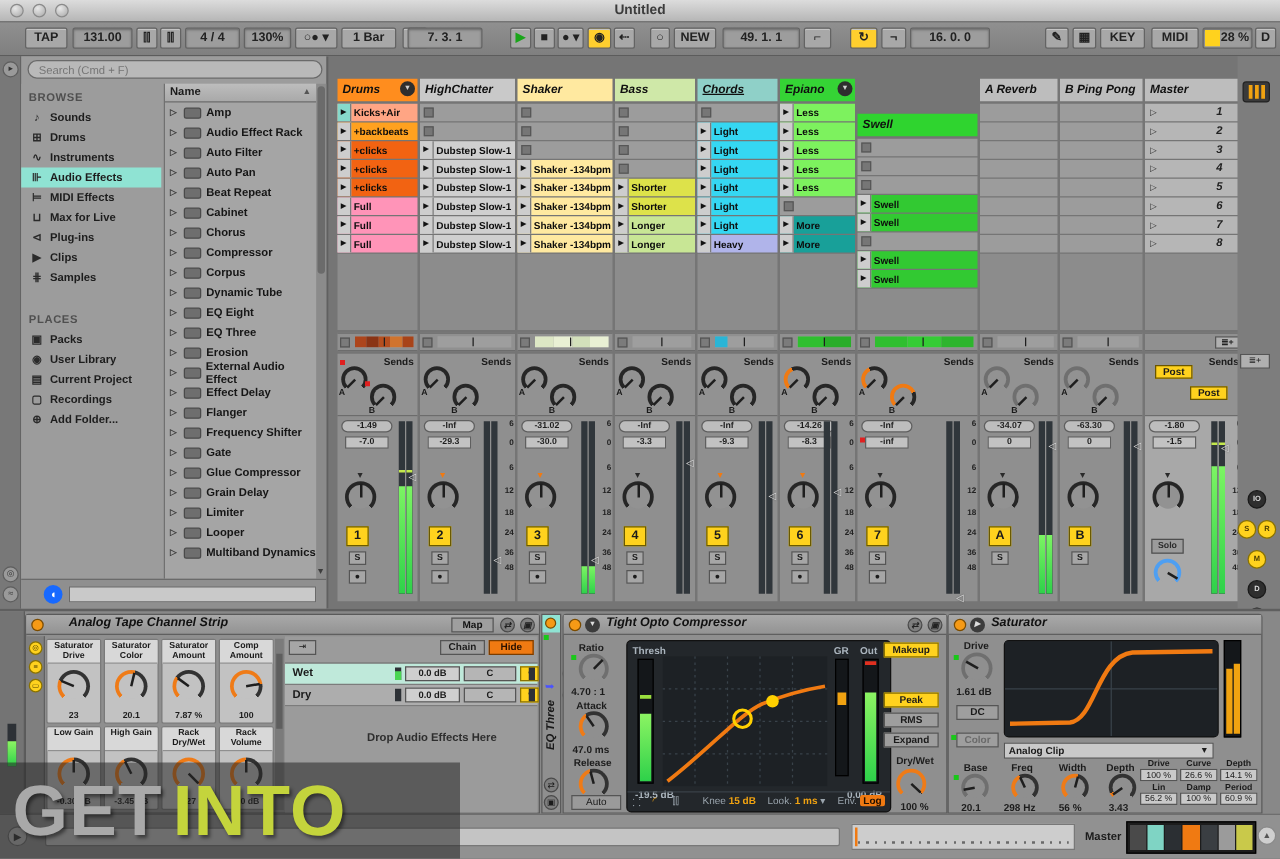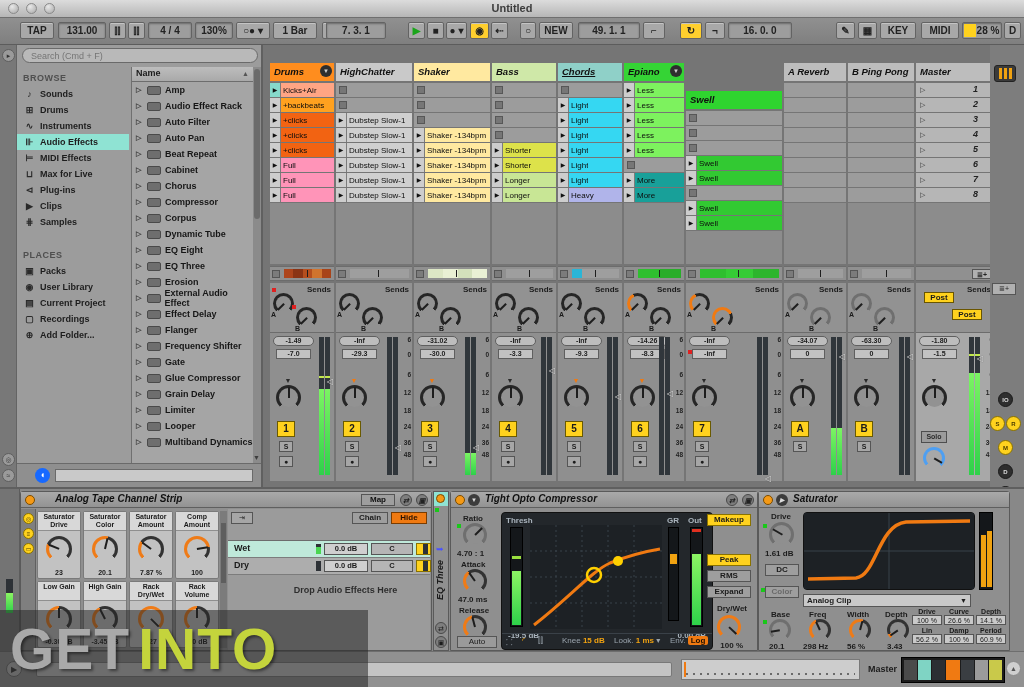--- a/index.html
+++ b/index.html
@@ -39,21 +39,21 @@
   #prevfield{position:absolute;left:38px;top:5px;right:8px;height:13px;background:#c9c9c9;border:1px solid #6a6a6a;}
   
   #session{position:absolute;left:263px;top:45px;width:761px;height:442px;background:#757575;}
   #cols{position:absolute;left:7px;top:18px;display:flex;gap:2px;height:418px;}
   .col{display:flex;flex-direction:column;}
   .t-hdr{height:18px;font-size:9.5px;font-weight:bold;font-style:italic;padding:3px 3px 0 4px;color:#101010;position:relative;margin-bottom:2px;}
   .t-hdr .fold{position:absolute;right:2px;top:2px;width:12px;height:12px;border-radius:50%;background:#2e2e2e;color:#cfcfcf;font-size:6px;text-align:center;line-height:12px;}
   .slot{height:14px;margin-bottom:1px;position:relative;background:#9c9c9c;}
   .slot.clip{display:flex;align-items:center;}
   .slot.clip .launch{width:11px;height:100%;background:#cdcdcd;border-right:1px solid #7c7c7c;font-size:6px;color:#111;text-align:center;line-height:14px;flex:none;}
-  .slot.clip .cl{font-size:8px;font-weight:normal;white-space:nowrap;overflow:hidden;padding-left:2px;color:#0d0d0d;}
+  .slot.clip .cl{font-size:8px;font-weight:bold;white-space:nowrap;overflow:hidden;padding-left:2px;color:#0d0d0d;}
   .slot.stop .sq{position:absolute;left:3px;top:3px;width:8px;height:8px;background:#767676;border:1px solid #575757;}
   .slot.scene{background:#b6b6b6;}
   .slot.scene .sp{position:absolute;left:4px;top:3px;font-size:7px;color:#2c2c2c;}
   .slot.scene .sn{position:absolute;right:16px;top:1px;font-size:9px;font-style:italic;font-weight:bold;color:#222;}
   .t-fill{flex:1;background:#8c8c8c;margin-bottom:2px;}
   .t-status{height:15px;background:#909090;position:relative;margin-bottom:2px;border-top:1px solid #6c6c6c;border-bottom:1px solid #6c6c6c;}
   .t-status .sq{position:absolute;left:2px;top:3px;width:8px;height:8px;background:#7b7b7b;border:1px solid #555;}
   .t-status .strip{position:absolute;left:14px;right:3px;top:2px;bottom:2px;background:#9e9e9e;display:flex;overflow:hidden;}
   .t-status .strip i{flex:1;}
   .t-status .mark{position:absolute;top:1px;bottom:1px;left:48%;width:1px;background:#1e1e1e;}
@@ -115,21 +115,21 @@
   .yico{position:absolute;left:2px;width:11px;height:11px;border-radius:50%;background:#ffd21e;border:1px solid #8a7200;font-size:6px;text-align:center;line-height:10px;color:#4a3c00;}
   #macros{position:absolute;left:16px;top:19px;width:182px;bottom:2px;display:grid;grid-template-columns:repeat(4,1fr);grid-template-rows:1fr 1fr;gap:2px;}
   .mcell{background:#c2c2c2;border:1px solid #7a7a7a;border-radius:2px;position:relative;}
   .mcell .mlb{background:#d8d8d8;border-bottom:1px solid #8f8f8f;font-size:7px;font-weight:bold;text-align:center;line-height:8px;padding:1px 0;height:19px;}
   .mcell .knob{left:50%;top:24px;margin-left:-13px;width:26px;height:26px;--face:#c2c2c2;}
   .mcell .mval{position:absolute;left:0;right:0;bottom:2px;font-size:7px;font-weight:bold;text-align:center;}
   .mknob{background:conic-gradient(from 225deg,#ef7b17 0 var(--arc,90deg),#323232 var(--arc,90deg) 270deg,transparent 270deg);}
   #rackscroll{position:absolute;left:199px;top:19px;width:7px;bottom:2px;background:#7b7b7b;}
   #rackscroll i{position:absolute;left:1px;top:12px;width:5px;height:60px;background:#5e5e5e;}
   #chainarea{position:absolute;left:207px;top:17px;right:1px;bottom:0;background:#9b9b9b;}
-  #chaintop{height:32px;position:relative;border-bottom:1px solid #6c6c6c;}
+  #chaintop{height:22px;position:relative;border-bottom:1px solid #6c6c6c;}
   #seqbtn{position:absolute;left:3px;top:3px;width:22px;height:12px;background:#a6a6a6;border:1px solid #555;font-size:7px;text-align:center;line-height:10px;}
   #chainbtn{position:absolute;right:42px;top:3px;width:36px;height:12px;background:#9e9e9e;border:1px solid #555;font-size:8px;font-weight:bold;text-align:center;line-height:10px;}
   #hidebtn{position:absolute;right:3px;top:3px;width:36px;height:12px;background:#f07a12;border:1px solid #7a3c00;font-size:8px;font-weight:bold;text-align:center;line-height:10px;color:#2a1200;}
   .chrow{height:17px;position:relative;border-bottom:1px solid #7c7c7c;background:#adadad;font-size:9px;font-weight:bold;}
   .chrow.sel{background:#bfe9da;}
   .chrow .cn{position:absolute;left:6px;top:2px;}
   .chrow .mini{position:absolute;left:88px;top:3px;width:5px;height:10px;background:#2d3136;}
   .chrow .mini.g:after{content:"";position:absolute;left:0;right:0;bottom:0;height:70%;background:#4ad651;}
   .chrow .cv{position:absolute;left:96px;top:2px;width:44px;height:12px;background:#cfcfcf;border:1px solid #555;font-size:7.5px;text-align:center;line-height:10px;}
   .chrow .cp{position:absolute;left:143px;top:2px;width:42px;height:12px;background:#b5b5b5;border:1px solid #555;font-size:7.5px;text-align:center;line-height:10px;}

